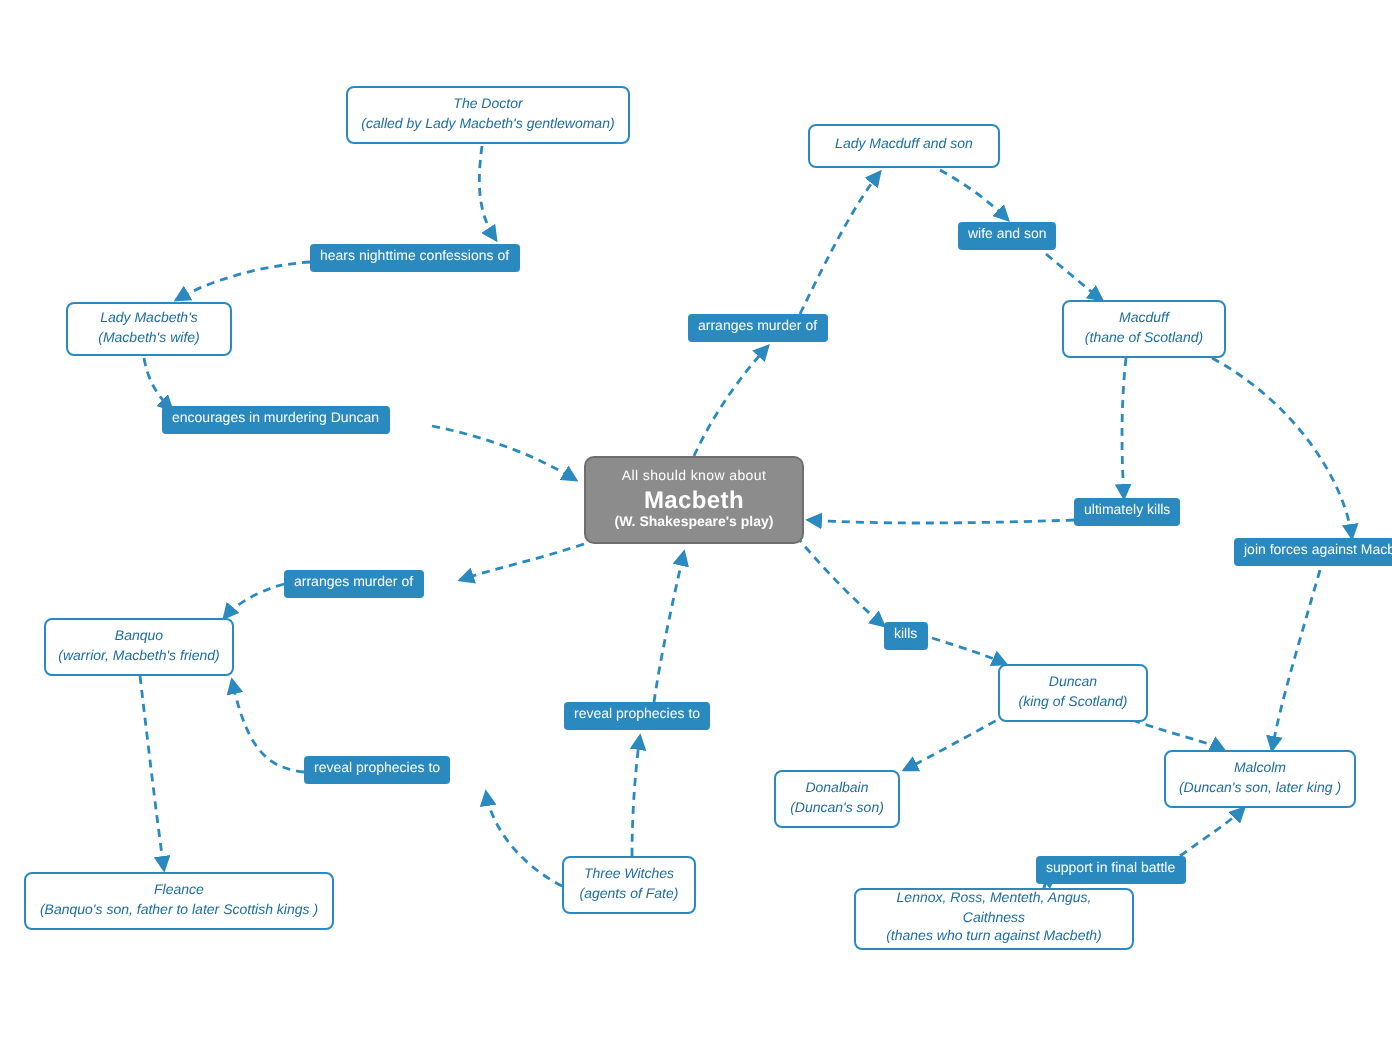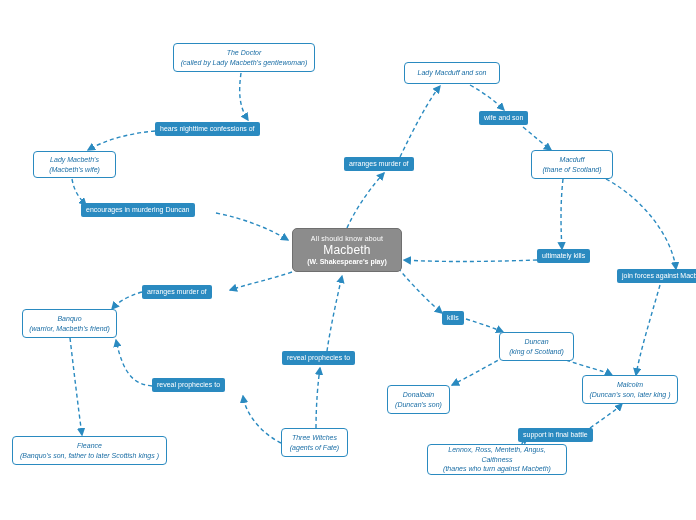--- a/index.html
+++ b/index.html
@@ -54,21 +54,21 @@
     align-items: center;
     justify-content: center;
     padding: 4px;
   }
   .center-node .top {
     font-size: 7px;
     letter-spacing: 0.2px;
   }
   .center-node .title {
     font-size: 12px;
-    font-weight: normal;
+    font-weight: bold;
     margin: 1px 0 1px 0;
     letter-spacing: 0.2px;
   }
   .center-node .sub {
     font-size: 7px;
     font-weight: bold;
   }
   .edge-label {
     position: absolute;
     box-sizing: border-box;

